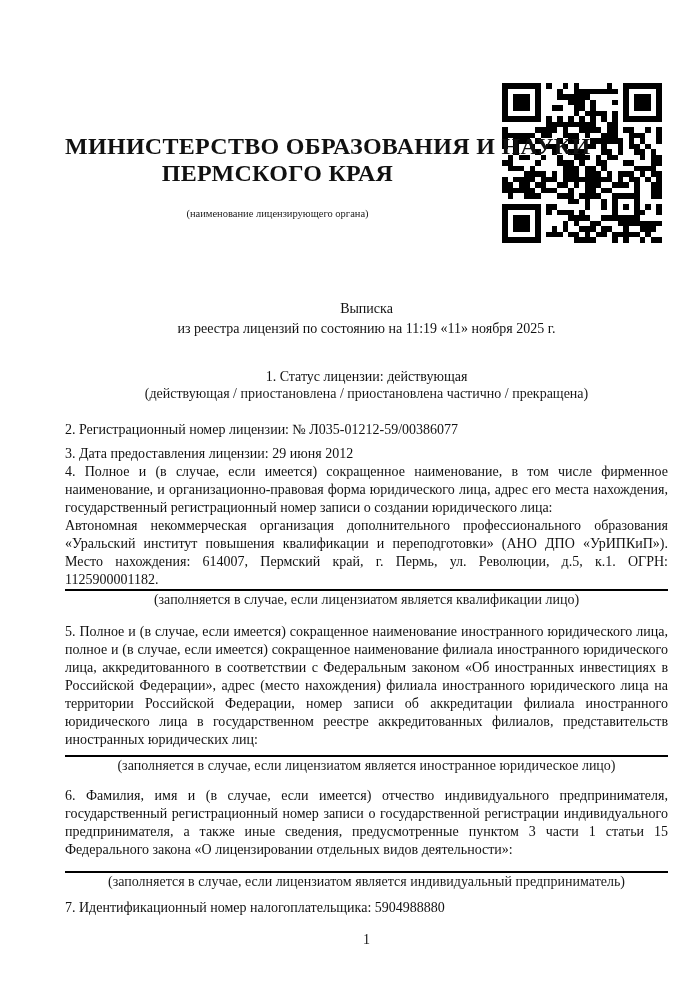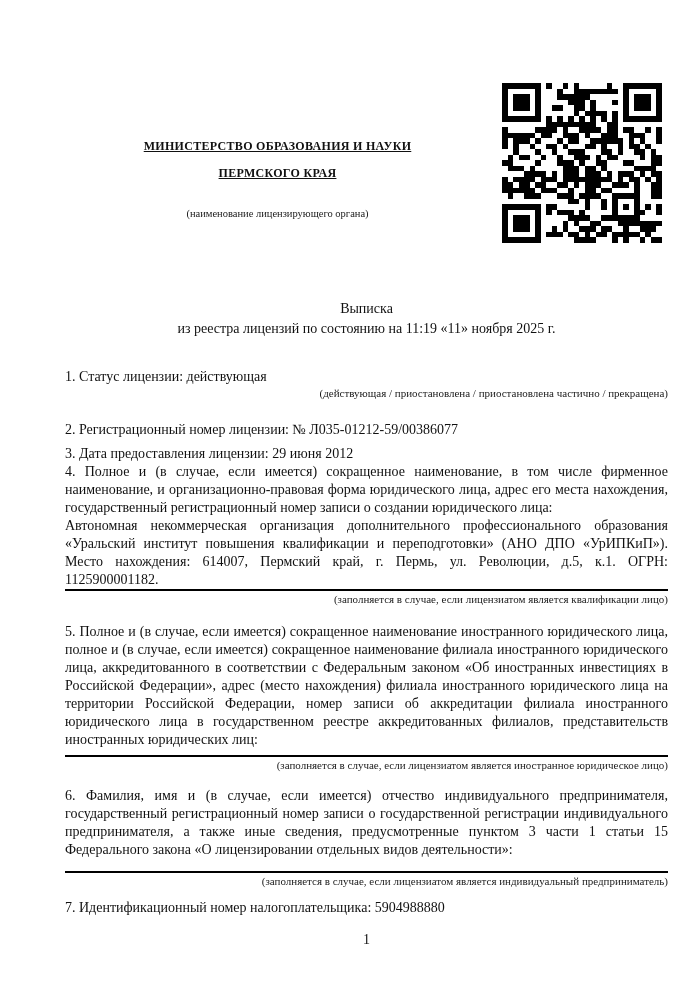--- a/index.html
+++ b/index.html
@@ -25,26 +25,25 @@
     height: 160px;
   }
   .letterhead {
     position: absolute;
     left: 65px;
     top: 133px;
     width: 425px;
     text-align: center;
   }
   .ministry-line {
-    font-size: 12px;
+    font-size: 24px;
     line-height: 27px;
     font-weight: bold;
     letter-spacing: 0.3px;
     white-space: nowrap;
-    text-decoration: underline;
   }
   .small-caption {
     font-size: 10.5px;
     line-height: 14px;
     color: #1a1a1a;
     margin-top: 20px;
   }
   .doc-body {
     position: absolute;
     left: 65px;
@@ -58,34 +57,34 @@
     line-height: 20px;
   }
   .item-line {
     white-space: nowrap;
   }
   .para {
     text-align: justify;
     text-justify: inter-word;
   }
   .field-caption {
-    text-align: right;
-    font-size: 11px;
+    text-align: center;
+    font-size: 14px;
     line-height: 13px;
     margin-top: 2px;
     color: #1a1a1a;
   }
   .rule {
     border: 0;
     border-top: 2px solid #000000;
     height: 0;
     margin: 0;
     width: 100%;
   }
-  .mt-item1   { margin-top: 29px; }
+  .mt-item1   { margin-top: 29px; text-align: center; }
   .cap1       { margin-top: 1px; }
   .mt-item2   { margin-top: 21px; }
   .mt-item3   { margin-top: 6px; }
   .mt-item4   { }
   .mt-rule4   { margin-top: 0px; }
   .mt-item5   { margin-top: 17px; }
   .mt-rule5   { margin-top: 6px; }
   .mt-item6   { margin-top: 15px; }
   .mt-rule6   { margin-top: 12px; }
   .mt-item7   { margin-top: 11px; }

